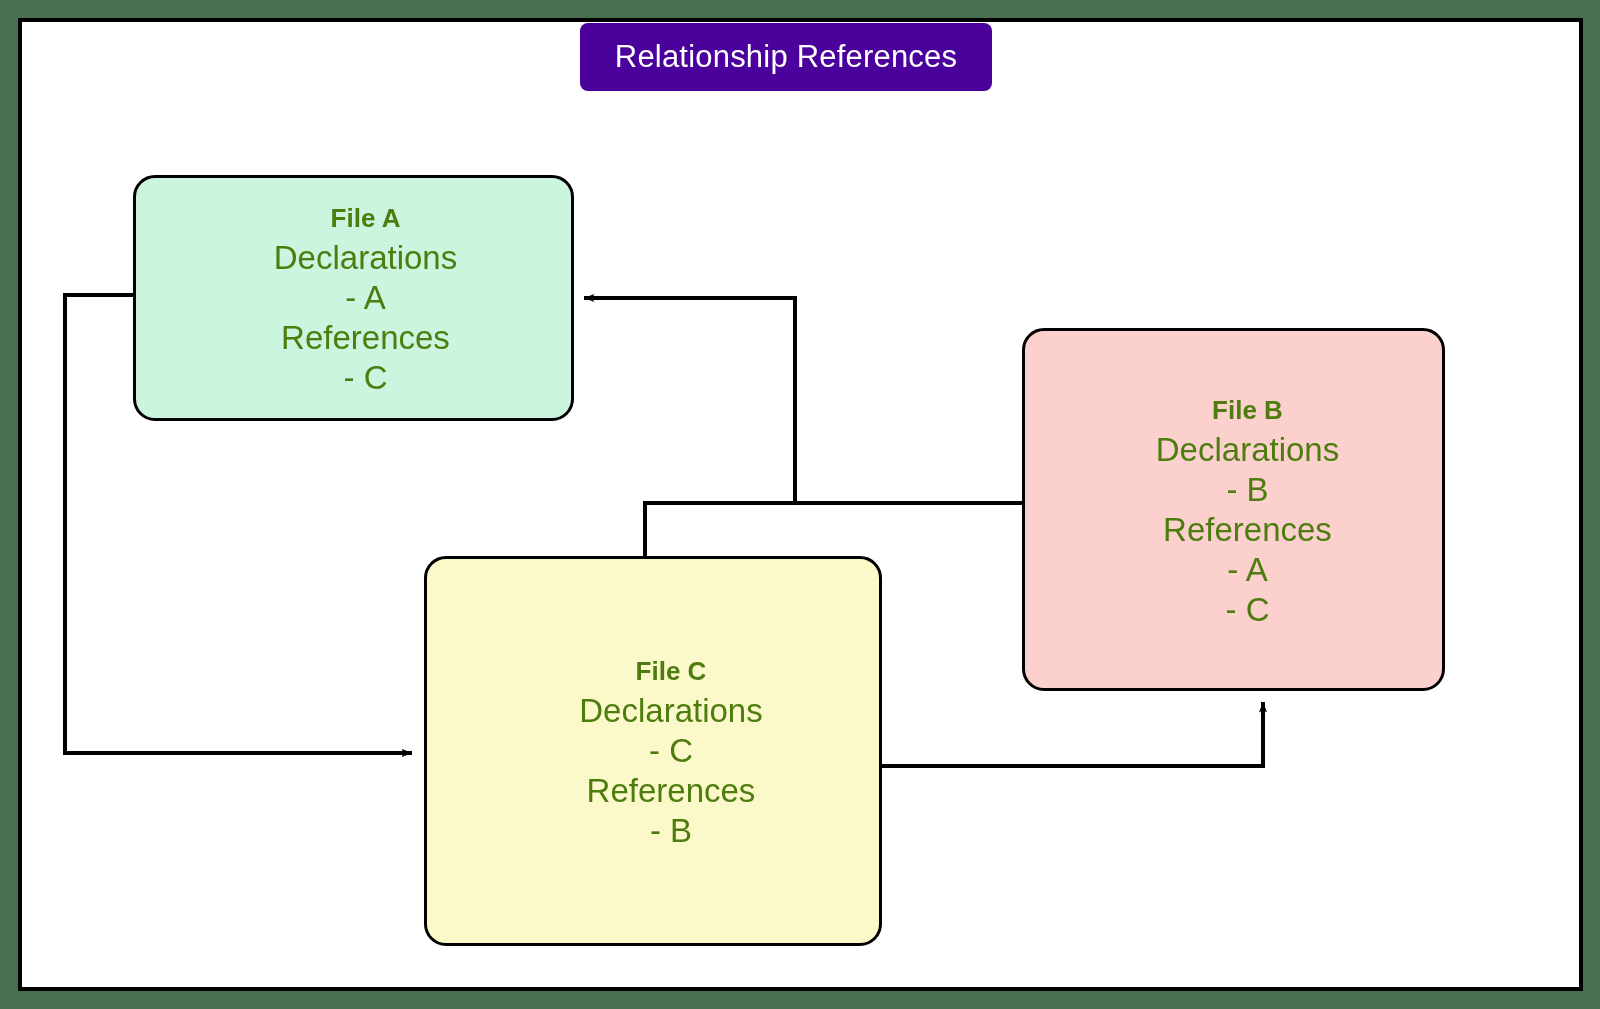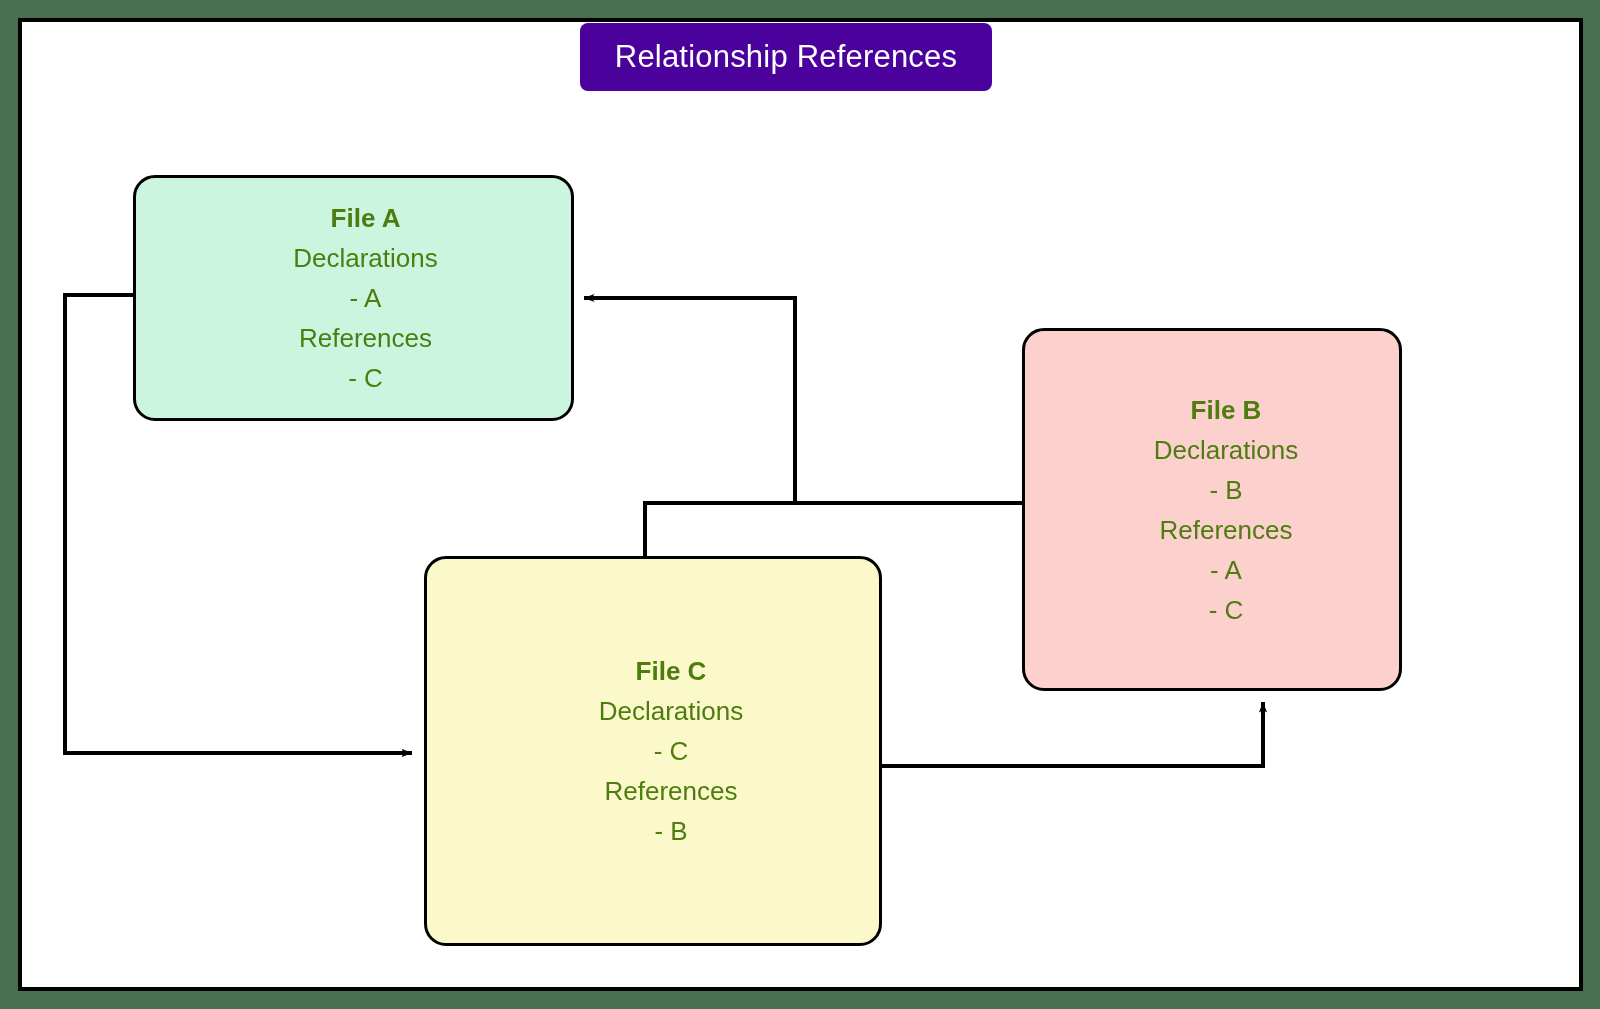--- a/index.html
+++ b/index.html
@@ -75,21 +75,21 @@
     color: #4d7c0f;
   }
   .node .node-title {
     font-weight: bold;
     font-size: 26px;
     line-height: 40px;
     font-family: "Liberation Sans", sans-serif;
   }
   .node .node-line {
     font-weight: normal;
-    font-size: 26px;
+    font-size: 33px;
     line-height: 40px;
     font-family: "Liberation Sans", sans-serif;
   }
   .node-text-block {
     display: flex;
     flex-direction: column;
     align-items: center;
   }
   #node-file-a {
     left: 133px;
@@ -97,21 +97,21 @@
     width: 441px;
     height: 246px;
     background: #CCF5DF;
   }
   #node-file-a .node-text-block {
     transform: translateX(12px);
   }
   #node-file-b {
     left: 1022px;
     top: 328px;
-    width: 380px;
+    width: 423px;
     height: 363px;
     background: #FBD0CD;
   }
   #node-file-b .node-text-block {
     transform: translateX(14px);
   }
   #node-file-c {
     left: 424px;
     top: 556px;
     width: 458px;

